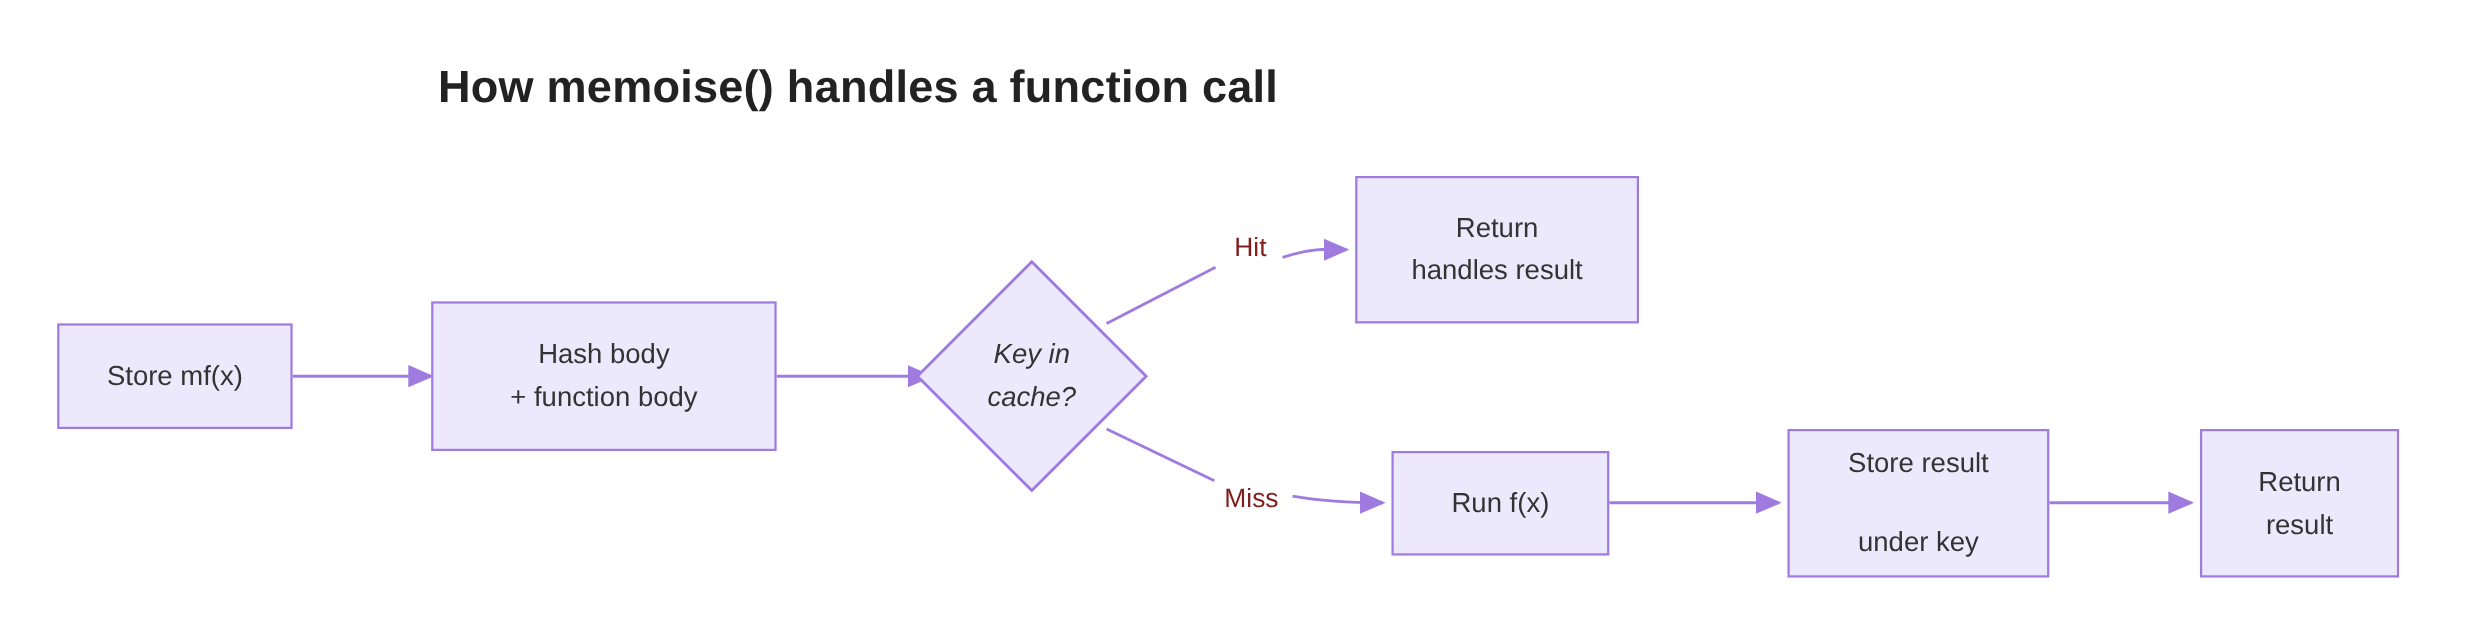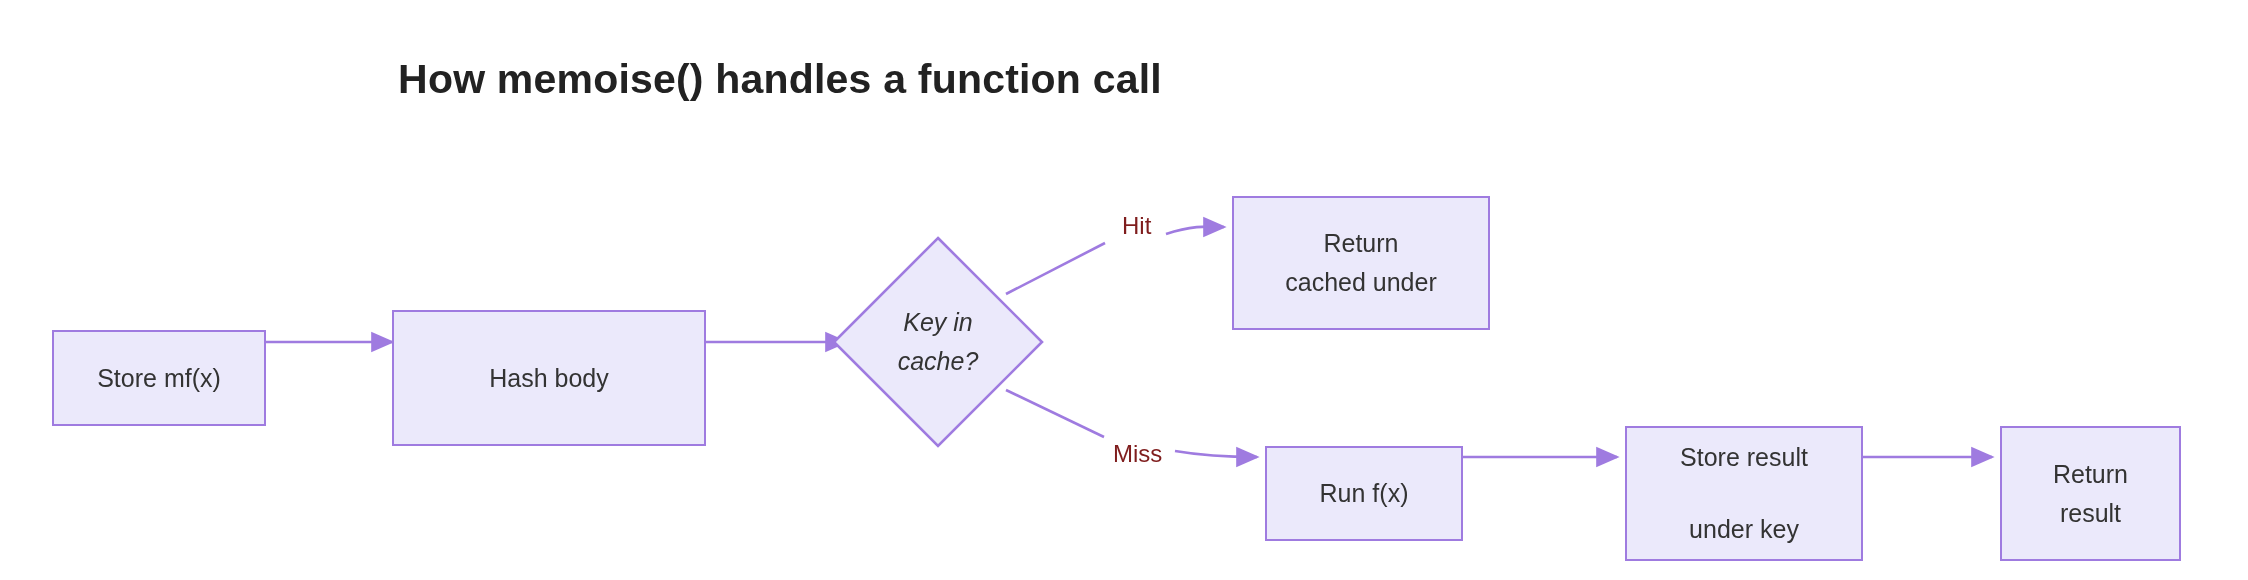--- a/index.html
+++ b/index.html
@@ -36,21 +36,20 @@
     background: #ebe9fb;
     border: 2px solid #9f7be0;
     display: flex;
     flex-direction: column;
     align-items: center;
     justify-content: center;
     font-size: 25px;
     line-height: 1.55;
     color: #333333;
     text-align: center;
-    margin-top: 36px;
   }
   .node .line { display: block; white-space: nowrap; }
   .diamond-wrap {
     position: absolute;
     display: flex;
     align-items: center;
     justify-content: center;
     font-style: italic;
   }
   .diamond-shape {
@@ -110,39 +109,40 @@
 
     <path d="M1863,457 L1992,457" fill="none" stroke="#9f7be0" stroke-width="2.6" marker-end="url(#arrowhead)"></path>
   </svg>
 
   <div class="node" style="left:52px; top:294px; width:214px; height:96px;">
     <span class="line">Store mf(x)</span>
   </div>
 
   <div class="node" style="left:392px; top:274px; width:314px; height:136px;">
     <span class="line">Hash body</span>
+    <span class="line">+ function body</span>
   </div>
 
   <div class="diamond-wrap" style="left:832px; top:236px; width:212px; height:212px;">
     <svg class="diamond-shape" viewBox="0 0 212 212" preserveAspectRatio="none">
       <polygon points="106,2 210,106 106,210 2,106" fill="#ebe9fb" stroke="#9f7be0" stroke-width="2.6"></polygon>
     </svg>
     <div class="diamond-text">
       <span class="line">Key in</span>
       <span class="line">cache?</span>
     </div>
   </div>
 
   <div class="edge-label" style="left:1122px; top:212px;">Hit</div>
 
   <div class="edge-label" style="left:1113px; top:440px;">Miss</div>
 
   <div class="node" style="left:1232px; top:160px; width:258px; height:134px;">
     <span class="line">Return</span>
-    <span class="line">cached under</span>
+    <span class="line">handles result</span>
   </div>
 
   <div class="node" style="left:1265px; top:410px; width:198px; height:95px;text-align:center;">
     <span class="line">Run f(x)</span>
   </div>
 
   <div class="node" style="left:1625px; top:390px; width:238px; height:135px;gap:33px;">
     <span class="line">Store result</span>
     <span class="line">under key</span>
   </div>

